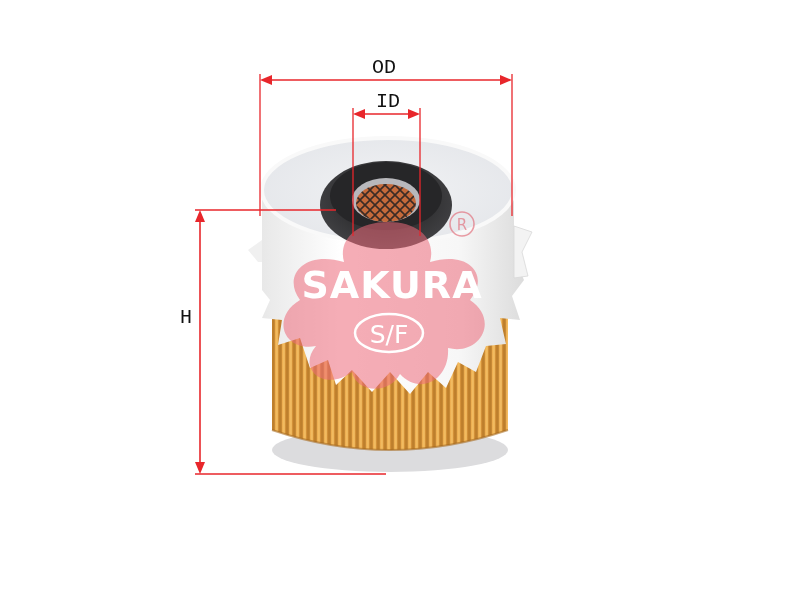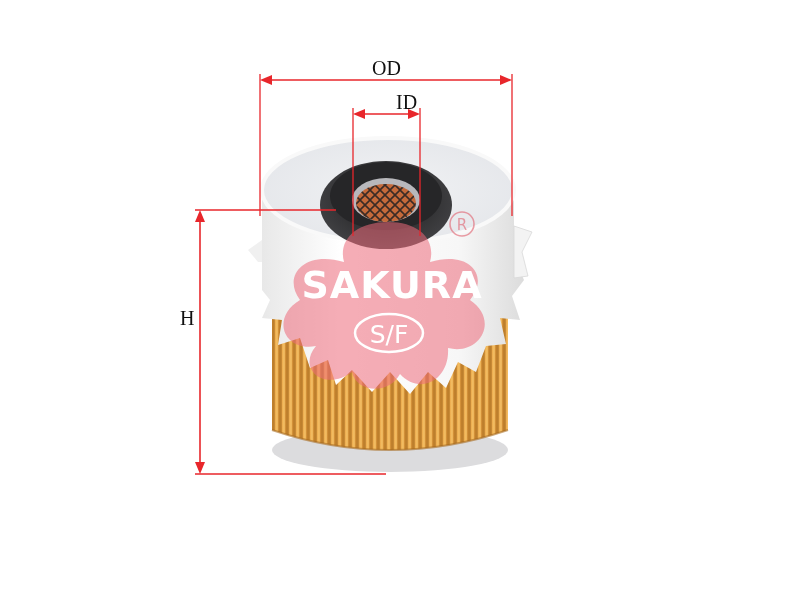--- a/index.html
+++ b/index.html
@@ -1,18 +1,18 @@
 <!DOCTYPE html>
 <html><head>
   <meta charset="utf-8">
   <style>
     html, body { margin: 0; padding: 0; background: #ffffff; }
     body { width: 800px; height: 600px; position: relative; overflow: hidden; font-family: "DejaVu Sans", sans-serif; }
     #stage { position: absolute; left: 0; top: 0; width: 800px; height: 600px; }
-    .label { position: absolute; font-family: Liberation Serif, serif; font-size: 20px; color: #111; line-height: 1; }
+    .label { position: absolute; font-family: Liberation Mono, monospace; font-size: 20px; color: #111; line-height: 1; }
   </style>
 </head>
 <body>
 
 <div id="stage">
   <svg width="800" height="600" viewBox="0 0 800 600" xmlns="http://www.w3.org/2000/svg">
     <defs>
       <linearGradient id="paperGrad" x1="0" x2="1" y1="0" y2="0">
         <stop offset="0" stop-color="#c98a30"></stop>
         <stop offset="0.25" stop-color="#f0b457"></stop>
@@ -117,15 +117,15 @@
     <g stroke="#e8262b" fill="#e8262b">
       <line x1="195" y1="210" x2="336" y2="210" stroke-width="1.3"></line>
       <line x1="195" y1="474" x2="386" y2="474" stroke-width="1.3"></line>
       <line x1="200" y1="220" x2="200" y2="464" stroke-width="1.6"></line>
       <polygon points="200,210 195,222 205,222" stroke="none"></polygon>
       <polygon points="200,474 195,462 205,462" stroke="none"></polygon>
     </g>
   </svg>
 
   <div class="label" style="left:372px; top:58px;">OD</div>
-  <div class="label" style="left:396px; top:92px;">ID</div>
+  <div class="label" style="left:376px; top:92px;">ID</div>
   <div class="label" style="left:180px; top:308px;">H</div>
 </div>
 
 </body></html>

